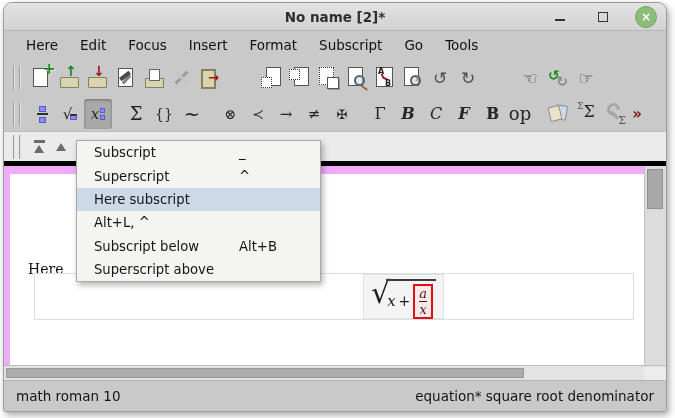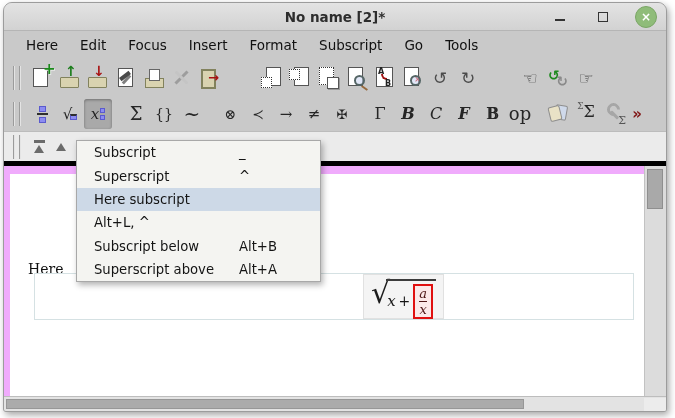--- a/index.html
+++ b/index.html
@@ -369,20 +369,24 @@
     <div class="vscroll">
       <div class="vthumb"></div>
     </div>
   </div>
 
   <div class="hscroll">
     <div class="hthumb"></div>
     <div class="scorner"></div>
   </div>
 
+  <div class="statusbar">
+    <div>math roman 10</div>
+    <div>equation* square root denominator</div>
+  </div>
 
 </div>
 
 <div class="dropdown">
   <div class="mrow">
       <span class="mlabel">Subscript</span>
       <span class="mshort">_</span>
     </div>
   <div class="mrow">
       <span class="mlabel">Superscript</span>
@@ -393,15 +397,14 @@
     </div>
   <div class="mrow">
       <span class="mshort">Alt+L, ^</span>
     </div>
   <div class="mrow">
       <span class="mlabel">Subscript below</span>
       <span class="mshort">Alt+B</span>
     </div>
   <div class="mrow">
       <span class="mlabel">Superscript above</span>
-      <span class="mshort">Alt+A</span>
     </div>
 </div>
 
 </body></html>

